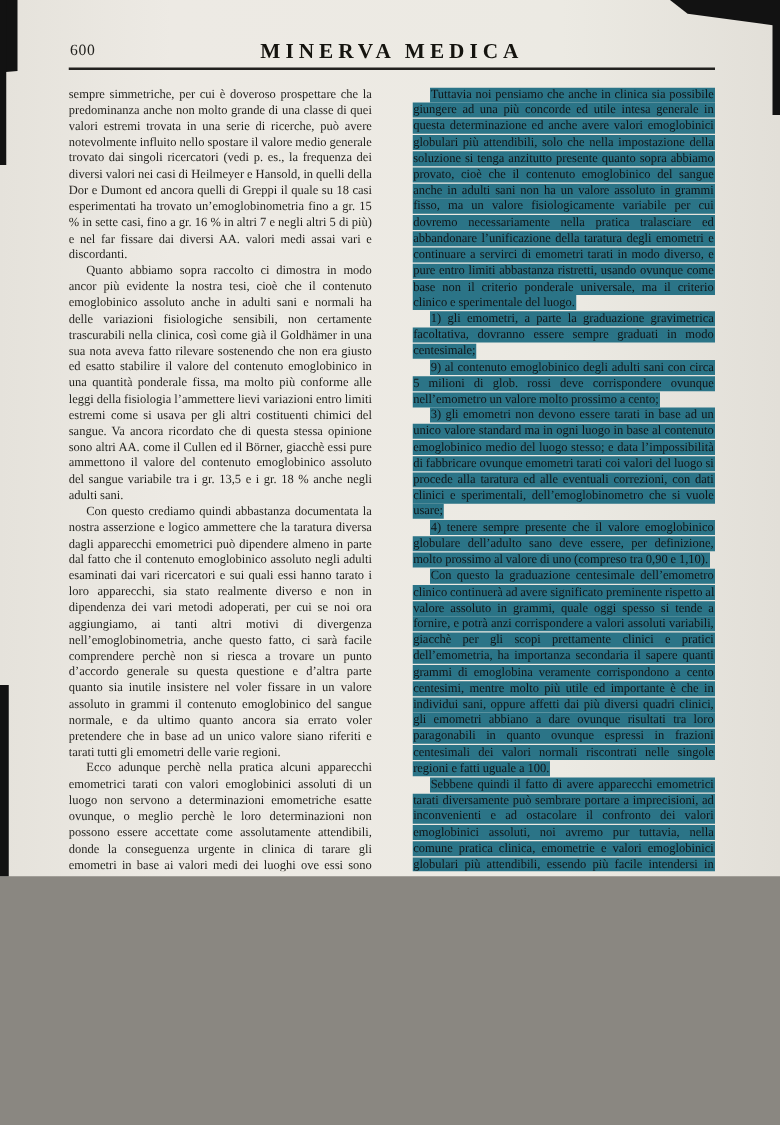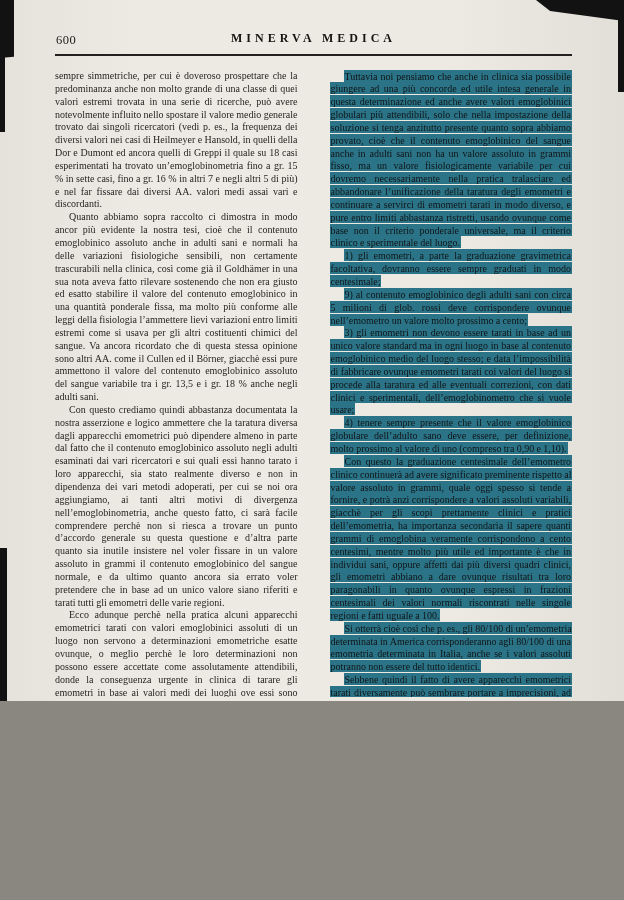--- a/index.html
+++ b/index.html
@@ -21,21 +21,21 @@
     height:26px;
     border-bottom:2px solid #22211f;
   }
   .page-number {
     position:absolute; left:1px; top:3px;
     font-size:12.5px; letter-spacing:0.5px; color:#21201d;
   }
   .journal-title {
     position:absolute; left:0; right:0; top:1px;
     text-align:center;
-    font-size:12px; font-weight:bold; letter-spacing:4px;
+    font-size:17px; font-weight:bold; letter-spacing:4px;
     color:#15140f;
   }
   .columns {
     position:absolute; top:70px; left:55px; right:52px; bottom:4px;
     display:flex; gap:32px;
     overflow:hidden;
   }
   .column { flex:1; overflow:hidden; }
   .para {
     font-size:10px;
@@ -90,18 +90,17 @@
       <p class="para"><span class="ptxt">Da quanto siamo venuti esponendo si comprende ancora come complessa sia la questione, quali difficoltà si oppongono alla realizzazione di avere nella clinica</span></p>
     </div>
 
     <div class="column">
       <p class="para hl"><span class="ptxt">Tuttavia noi pensiamo che anche in clinica sia possibile giungere ad una più concorde ed utile intesa generale in questa determinazione ed anche avere valori emoglobinici globulari più attendibili, solo che nella impostazione della soluzione si tenga anzitutto presente quanto sopra abbiamo provato, cioè che il contenuto emoglobinico del sangue anche in adulti sani non ha un valore assoluto in grammi fisso, ma un valore fisiologicamente variabile per cui dovremo necessariamente nella pratica tralasciare ed abbandonare l’unificazione della taratura degli emometri e continuare a servirci di emometri tarati in modo diverso, e pure entro limiti abbastanza ristretti, usando ovunque come base non il criterio ponderale universale, ma il criterio clinico e sperimentale del luogo.</span></p>
       <p class="para hl"><span class="ptxt">1) gli emometri, a parte la graduazione gravimetrica facoltativa, dovranno essere sempre graduati in modo centesimale;</span></p>
       <p class="para hl"><span class="ptxt">9) al contenuto emoglobinico degli adulti sani con circa 5 milioni di glob. rossi deve corrispondere ovunque nell’emometro un valore molto prossimo a cento;</span></p>
       <p class="para hl"><span class="ptxt">3) gli emometri non devono essere tarati in base ad un unico valore standard ma in ogni luogo in base al contenuto emoglobinico medio del luogo stesso; e data l’impossibilità di fabbricare ovunque emometri tarati coi valori del luogo si procede alla taratura ed alle eventuali correzioni, con dati clinici e sperimentali, dell’emoglobinometro che si vuole usare;</span></p>
       <p class="para hl"><span class="ptxt">4) tenere sempre presente che il valore emoglobinico globulare dell’adulto sano deve essere, per definizione, molto prossimo al valore di uno (compreso tra 0,90 e 1,10).</span></p>
       <p class="para hl"><span class="ptxt">Con questo la graduazione centesimale dell’emometro clinico continuerà ad avere significato preminente rispetto al valore assoluto in grammi, quale oggi spesso si tende a fornire, e potrà anzi corrispondere a valori assoluti variabili, giacchè per gli scopi prettamente clinici e pratici dell’emometria, ha importanza secondaria il sapere quanti grammi di emoglobina veramente corrispondono a cento centesimi, mentre molto più utile ed importante è che in individui sani, oppure affetti dai più diversi quadri clinici, gli emometri abbiano a dare ovunque risultati tra loro paragonabili in quanto ovunque espressi in frazioni centesimali dei valori normali riscontrati nelle singole regioni e fatti uguale a 100.</span></p>
-      <p class="para hl"><span class="ptxt">Si otterrà cioè così che p. es., gli 80/100 di un’emometria determinata in America corrisponderanno agli 80/100 di una emometria determinata in Italia, anche se i valori assoluti potranno non essere del tutto identici.</span></p>
       <p class="para hl"><span class="ptxt">Sebbene quindi il fatto di avere apparecchi emometrici tarati diversamente può sembrare portare a imprecisioni, ad inconvenienti e ad ostacolare il confronto dei valori emoglobinici assoluti, noi avremo pur tuttavia, nella comune pratica clinica, emometrie e valori emoglobinici globulari più attendibili, essendo più facile intendersi in senso generale e su ciascun quadro di normocromia e di ipocromia e di ipercromia</span></p>
     </div>
 
   </div>
 </div>
 
 </body></html>

